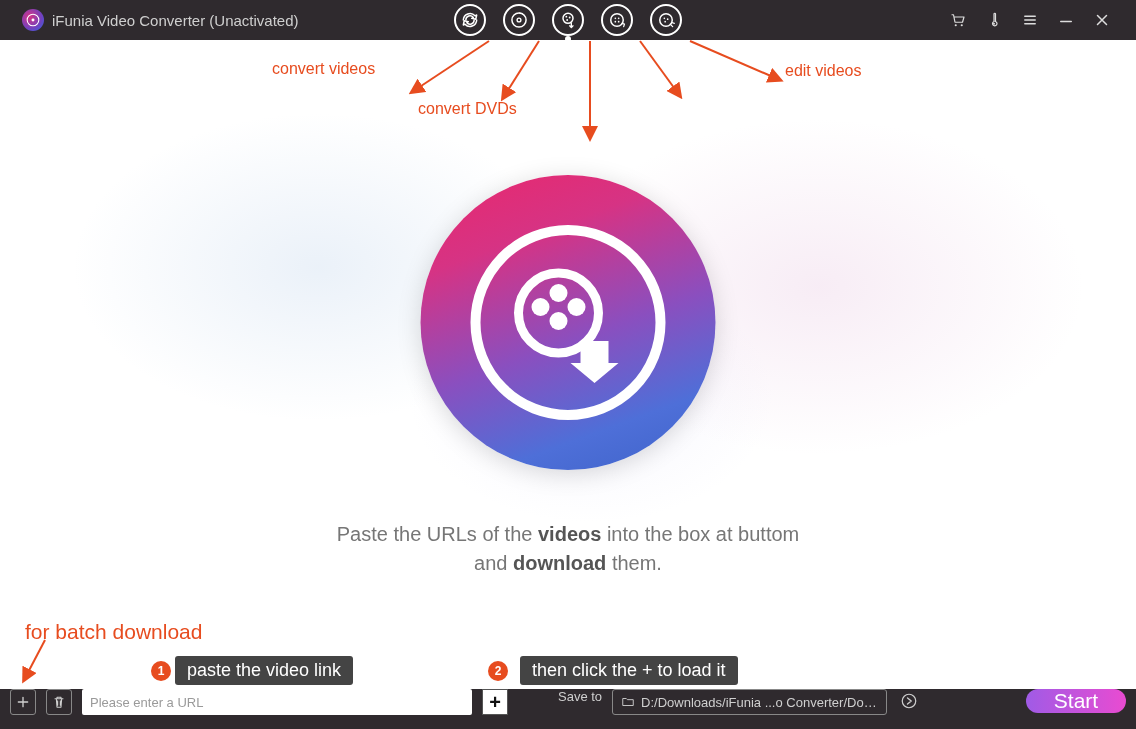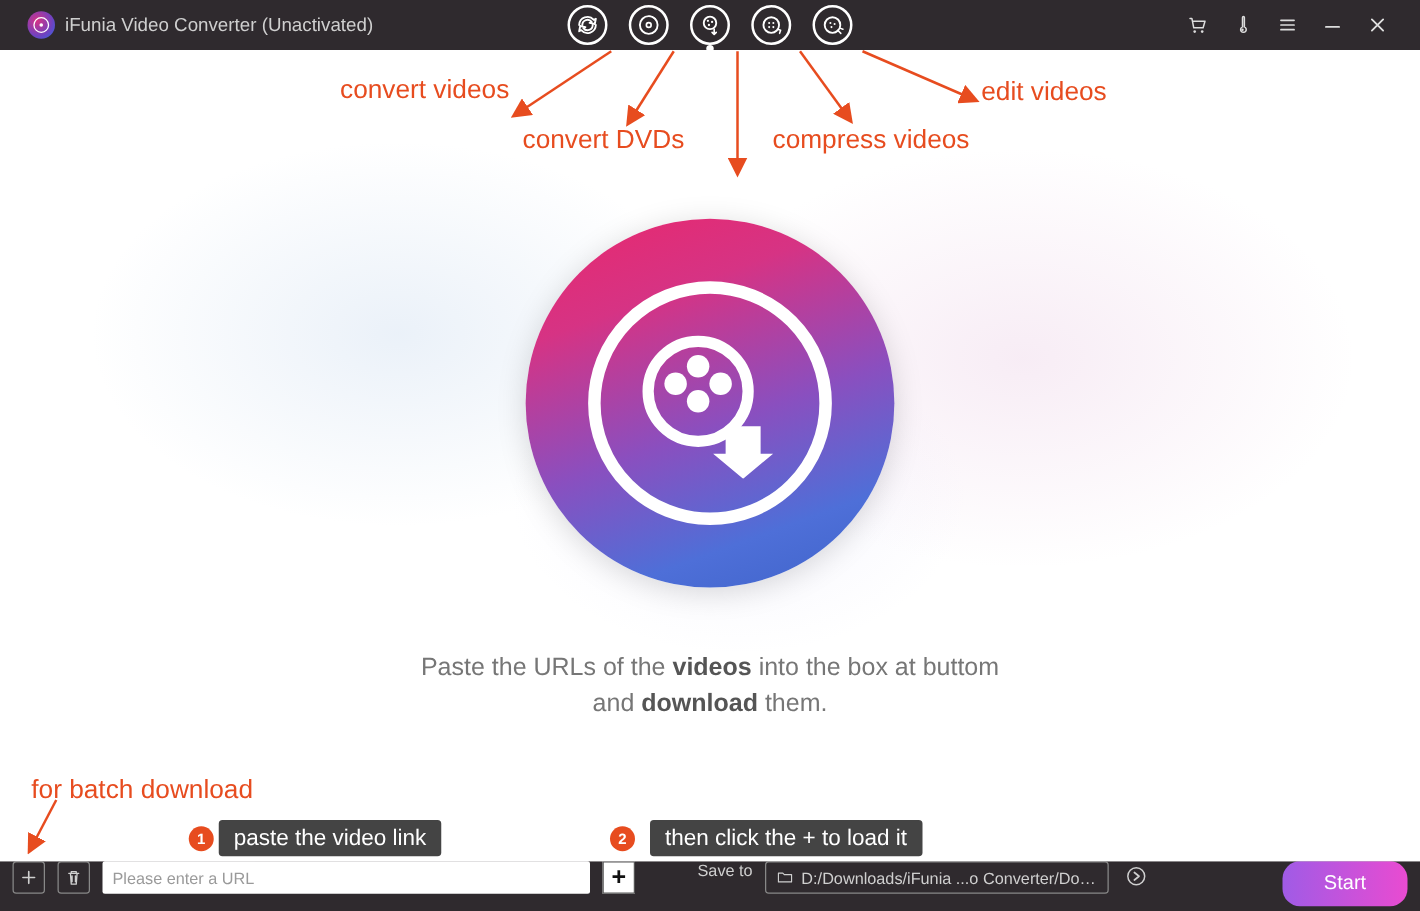--- a/index.html
+++ b/index.html
@@ -57,21 +57,21 @@
   }
   .hero svg { width: 120px; height: 120px; }
 
   .instruction {
     position: absolute; top: 480px; left: 50%; transform: translateX(-50%);
     text-align: center; color: #767676; font-size: 20px; line-height: 1.45; width: 800px;
   }
   .instruction b { color: #555; font-weight: 700; }
 
   
-  .anno { position: absolute; color: #e74c1f; font-size: 21px; font-weight: 400; white-space: nowrap; pointer-events: none; }
+  .anno { position: absolute; color: #e74c1f; font-size: 16px; font-weight: 400; white-space: nowrap; pointer-events: none; }
   svg.ann-svg { position: absolute; left: 0; top: 0; width: 100%; height: 100%; pointer-events: none; }
 
   .batch-anno { position: absolute; left: 25px; top: 580px; color: #e74c1f; font-size: 21px; pointer-events: none; }
 
   .badge { position: absolute; width: 20px; height: 20px; border-radius: 50%; background: #e74c1f; color: #fff; display: flex; align-items: center; justify-content: center; font-size: 12px; font-weight: 600; }
   .tip {
     position: absolute; background: #444; color: #fff; font-size: 18px; padding: 4px 12px;
     border-radius: 3px;
   }
 
@@ -92,23 +92,23 @@
   }
   .save-label { margin-left: 40px; font-size: 13px; color: #cfcfcf; }
   .path-box {
     display: flex; align-items: center; gap: 6px; border: 1px solid #888; border-radius: 3px; height: 26px; padding: 0 8px; width: 275px; font-size: 13px; color: #cfcfcf;
     overflow: hidden; white-space: nowrap;
   }
   .path-box svg { width: 14px; height: 14px; flex-shrink: 0; }
   .arrow-btn { width: 24px; height: 24px; display:flex; align-items:center; justify-content:center; cursor:pointer; }
   .arrow-btn svg { width: 18px; height: 18px; }
   .start-btn {
-    margin-left: auto; width: 100px; height: 36px; border-radius: 14px;
+    margin-left: auto; width: 100px; height: 24px; border-radius: 14px;
     background: linear-gradient(90deg, #a05be6 0%, #e94bd1 100%);
-    color: #fff; font-size: 16px; display:flex; align-items:center; justify-content:center; cursor:pointer; border:none;
+    color: #fff; font-size: 21px; display:flex; align-items:center; justify-content:center; cursor:pointer; border:none;
   }
 </style>
 </head>
 <body>
 
 <div class="titlebar">
   <div class="app-icon">
     <svg viewBox="0 0 24 24">
         <circle cx="12" cy="12" r="10" fill="none" stroke="#fff" stroke-width="1.8"></circle>
         <circle cx="12" cy="12" r="2.5" fill="#fff"></circle>
@@ -206,21 +206,20 @@
     <path d="M539 1 L503 58" stroke="#e74c1f" stroke-width="2" fill="none" marker-end="url(#ah)"></path>
     <path d="M590 1 L590 98" stroke="#e74c1f" stroke-width="2" fill="none" marker-end="url(#ah)"></path>
     <path d="M640 1 L680 56" stroke="#e74c1f" stroke-width="2" fill="none" marker-end="url(#ah)"></path>
     <path d="M690 1 L780 40" stroke="#e74c1f" stroke-width="2" fill="none" marker-end="url(#ah)"></path>
 
     <path d="M45 600 L24 640" stroke="#e74c1f" stroke-width="2" fill="none" marker-end="url(#ah)"></path>
   </svg>
 
   <div class="anno" style="left:272px; top:20px;">convert videos</div>
   <div class="anno" style="left:418px; top:60px;">convert DVDs</div>
-  <div class="anno" style="left:618px; top:60px;">compress videos</div>
   <div class="anno" style="left:785px; top:22px;">edit videos</div>
 
   <div class="batch-anno">for batch download</div>
 
   <div class="hero">
     <div class="ring">
       <svg viewBox="0 0 120 120">
         <circle cx="50" cy="50" r="40" fill="none" stroke="#fff" stroke-width="9"></circle>
         <circle cx="50" cy="30" r="9" fill="#fff"></circle>
         <circle cx="32" cy="44" r="9" fill="#fff"></circle>

